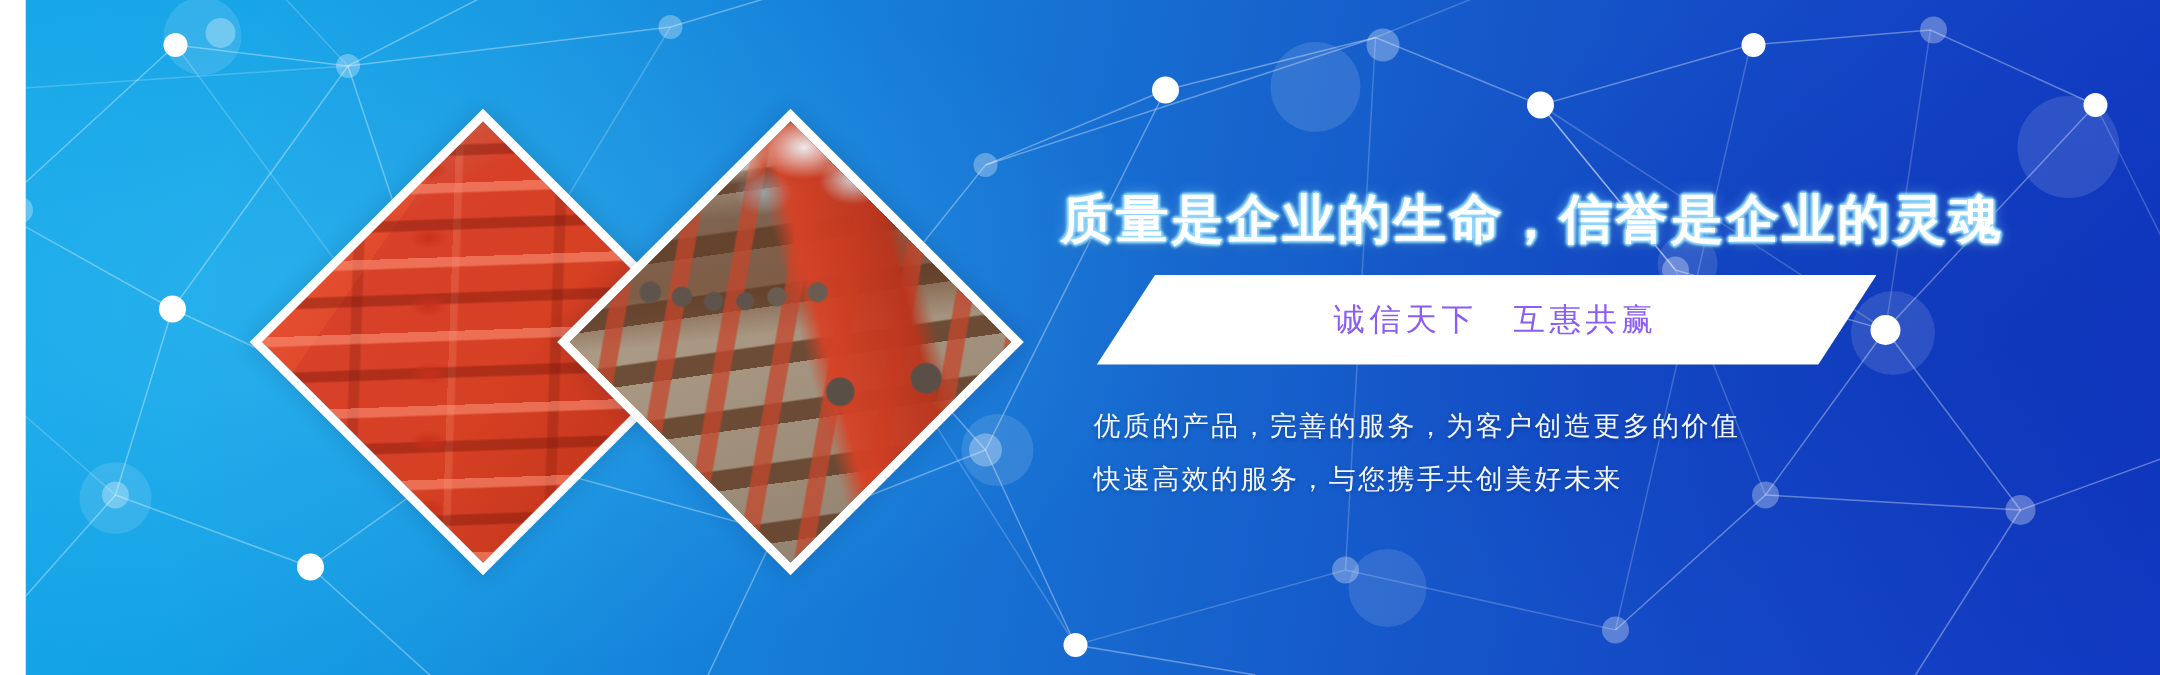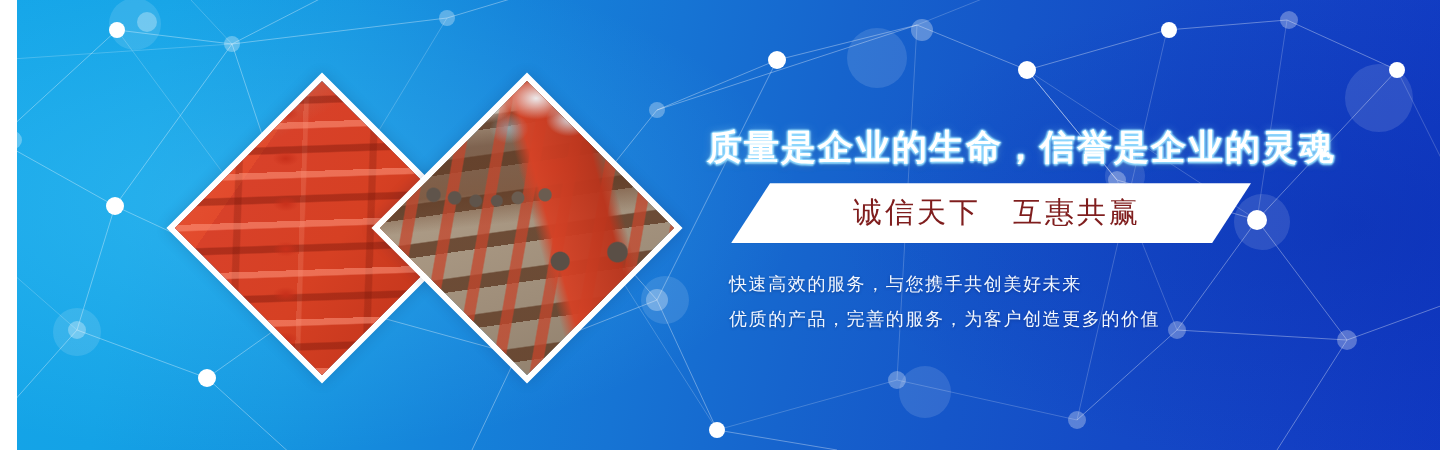--- a/index.html
+++ b/index.html
@@ -176,23 +176,23 @@
     margin: 0 0 0 24px;
     height: 60px;
     background: #ffffff;
     clip-path: polygon(7.5% 0%, 100% 0%, 92.5% 100%, 0% 100%);
     display: flex;
     align-items: center;
     justify-content: center;
     box-shadow: 0 2px 10px rgba(0,25,80,0.22);
   }
   .subtitle-text {
-    font-size: 29px;
+    font-size: 21px;
     font-weight: normal;
-    color: #7f1d1d;
+    color: #8b5cf6;
     letter-spacing: 3px;
     white-space: nowrap;
     transform: translateX(6px);
   }
 
   .body-lines {
     margin: 24px 0 0 22px;
   }
   .body-line {
     font-size: 18px;
@@ -303,19 +303,19 @@
 
   <div class="text-block">
 
     <div class="headline">质量是企业的生命，信誉是企业的灵魂</div>
 
     <div class="subtitle-ribbon">
       <span class="subtitle-text">诚信天下　互惠共赢</span>
     </div>
 
     <div class="body-lines">
+      <div class="body-line">优质的产品，完善的服务，为客户创造更多的价值</div>
       <div class="body-line">快速高效的服务，与您携手共创美好未来</div>
-      <div class="body-line">优质的产品，完善的服务，为客户创造更多的价值</div>
     </div>
 
   </div>
 
 </div>
 
 </body></html>

